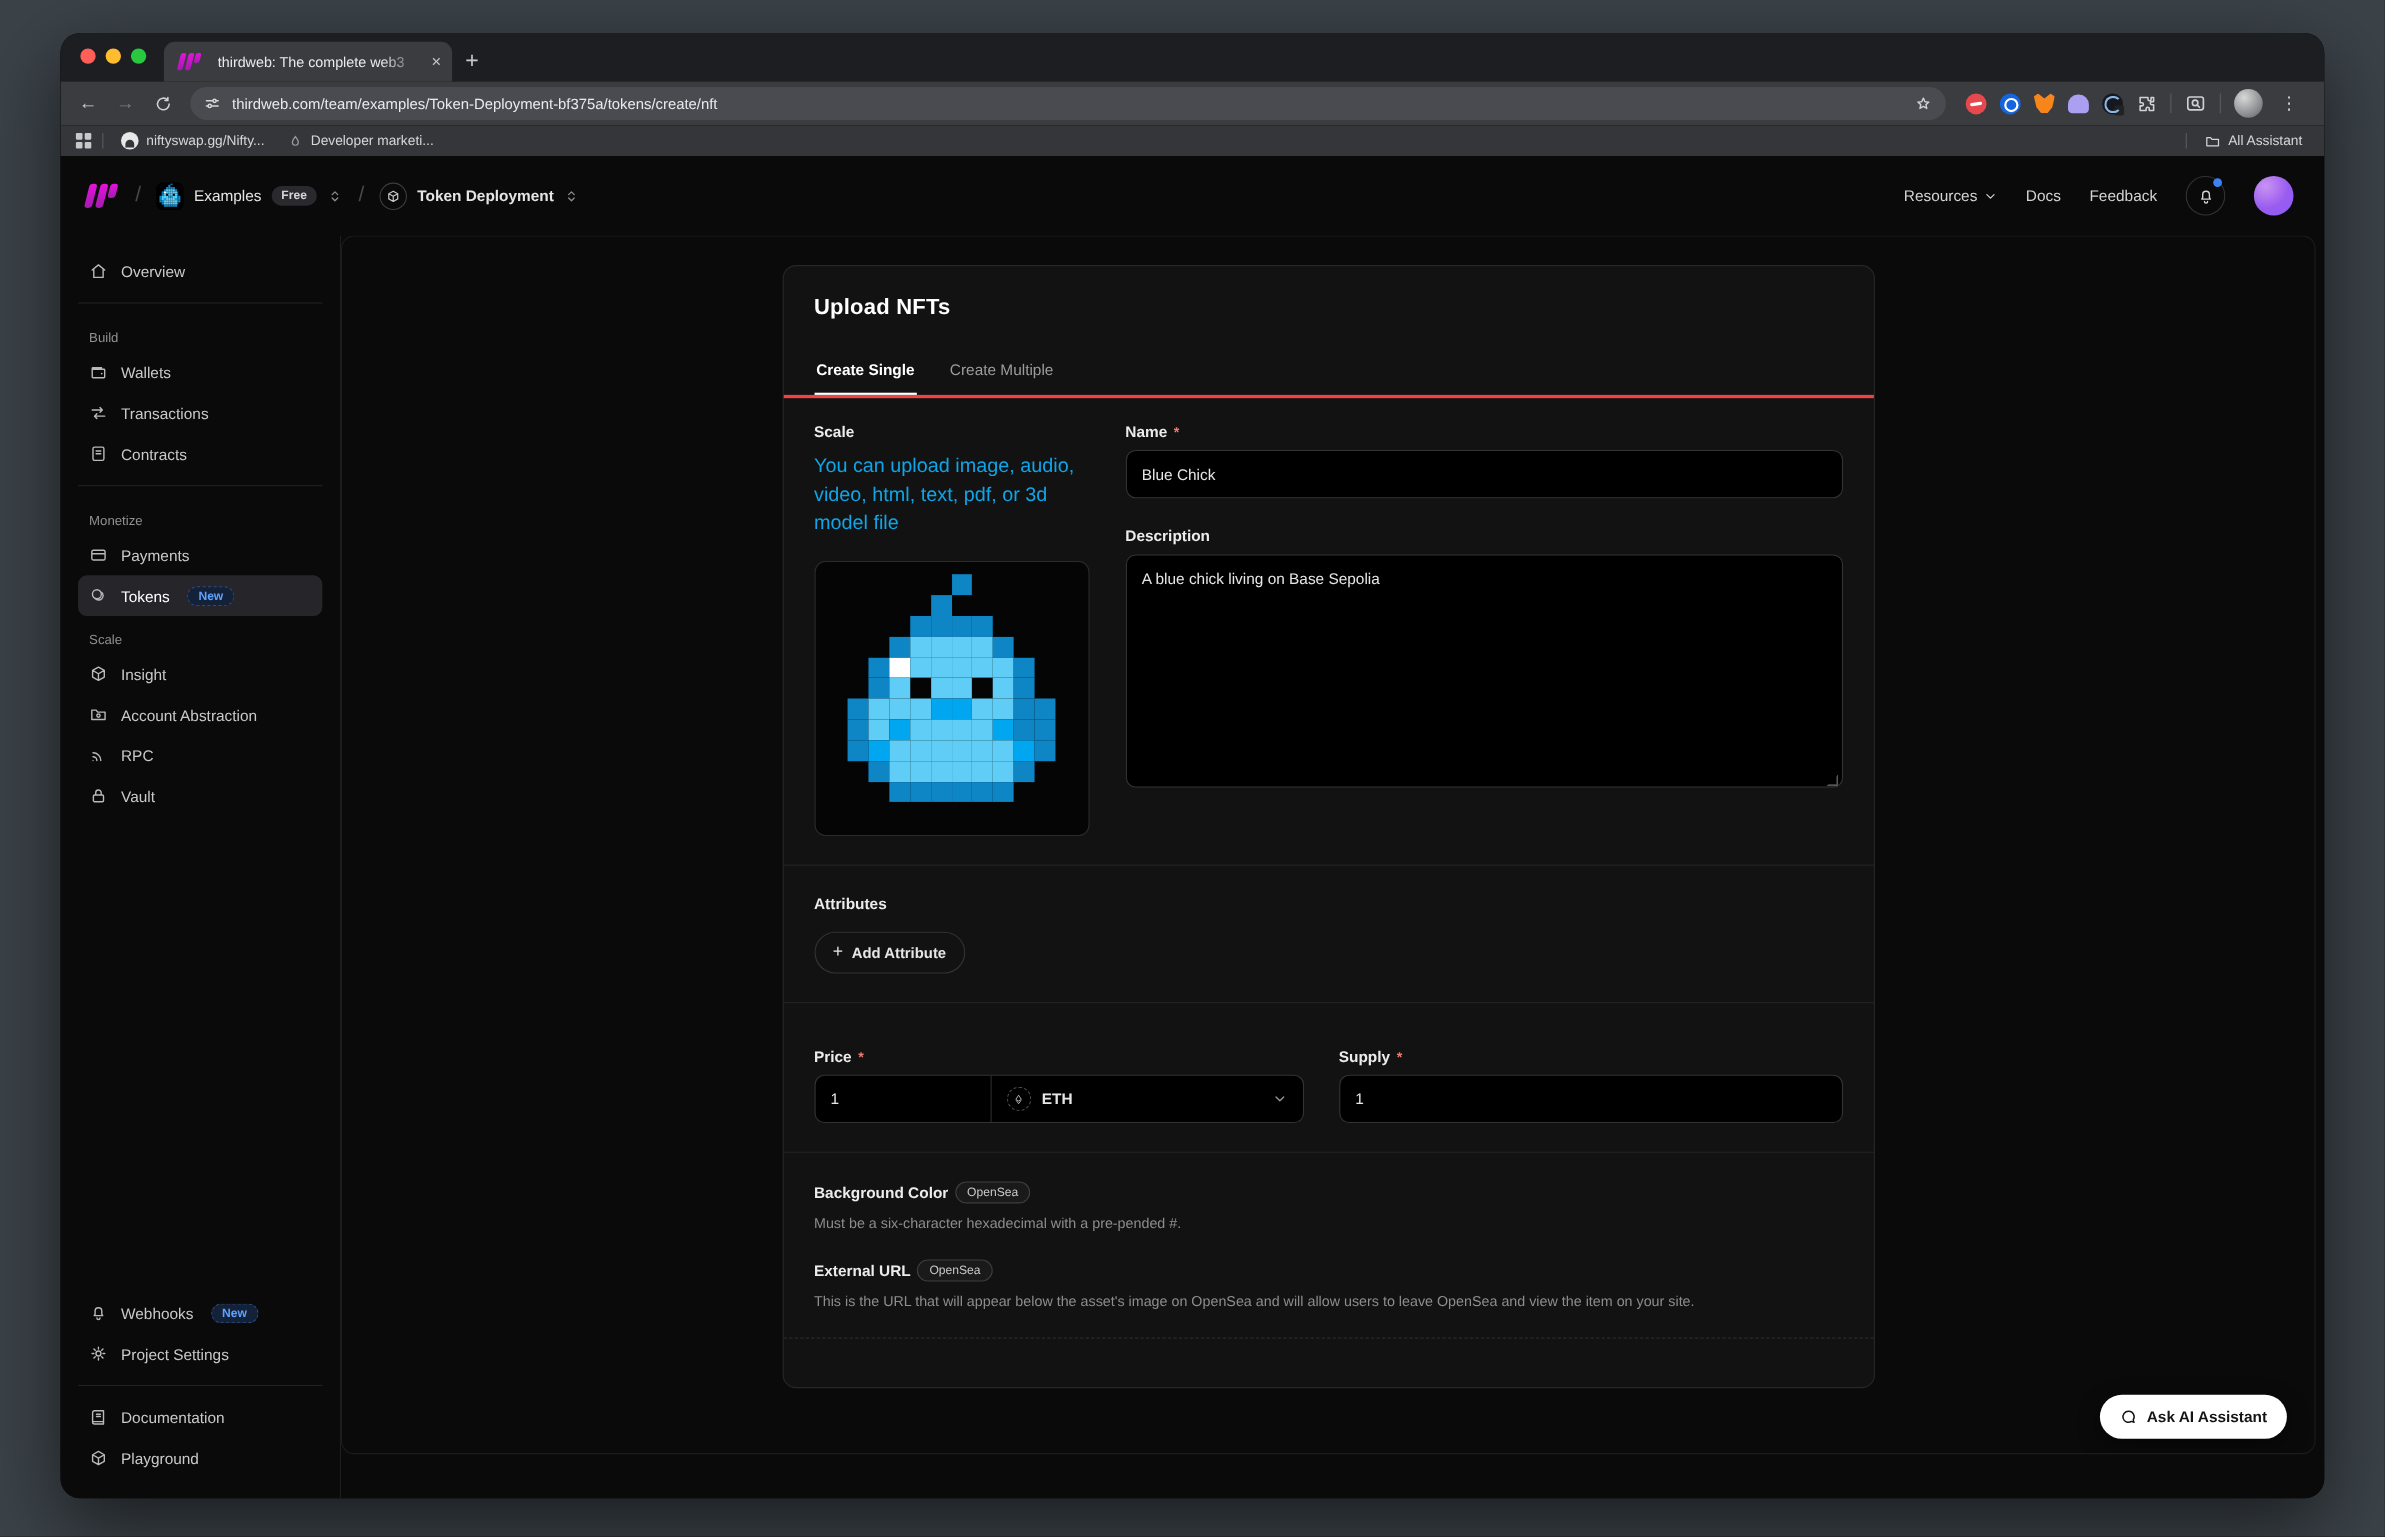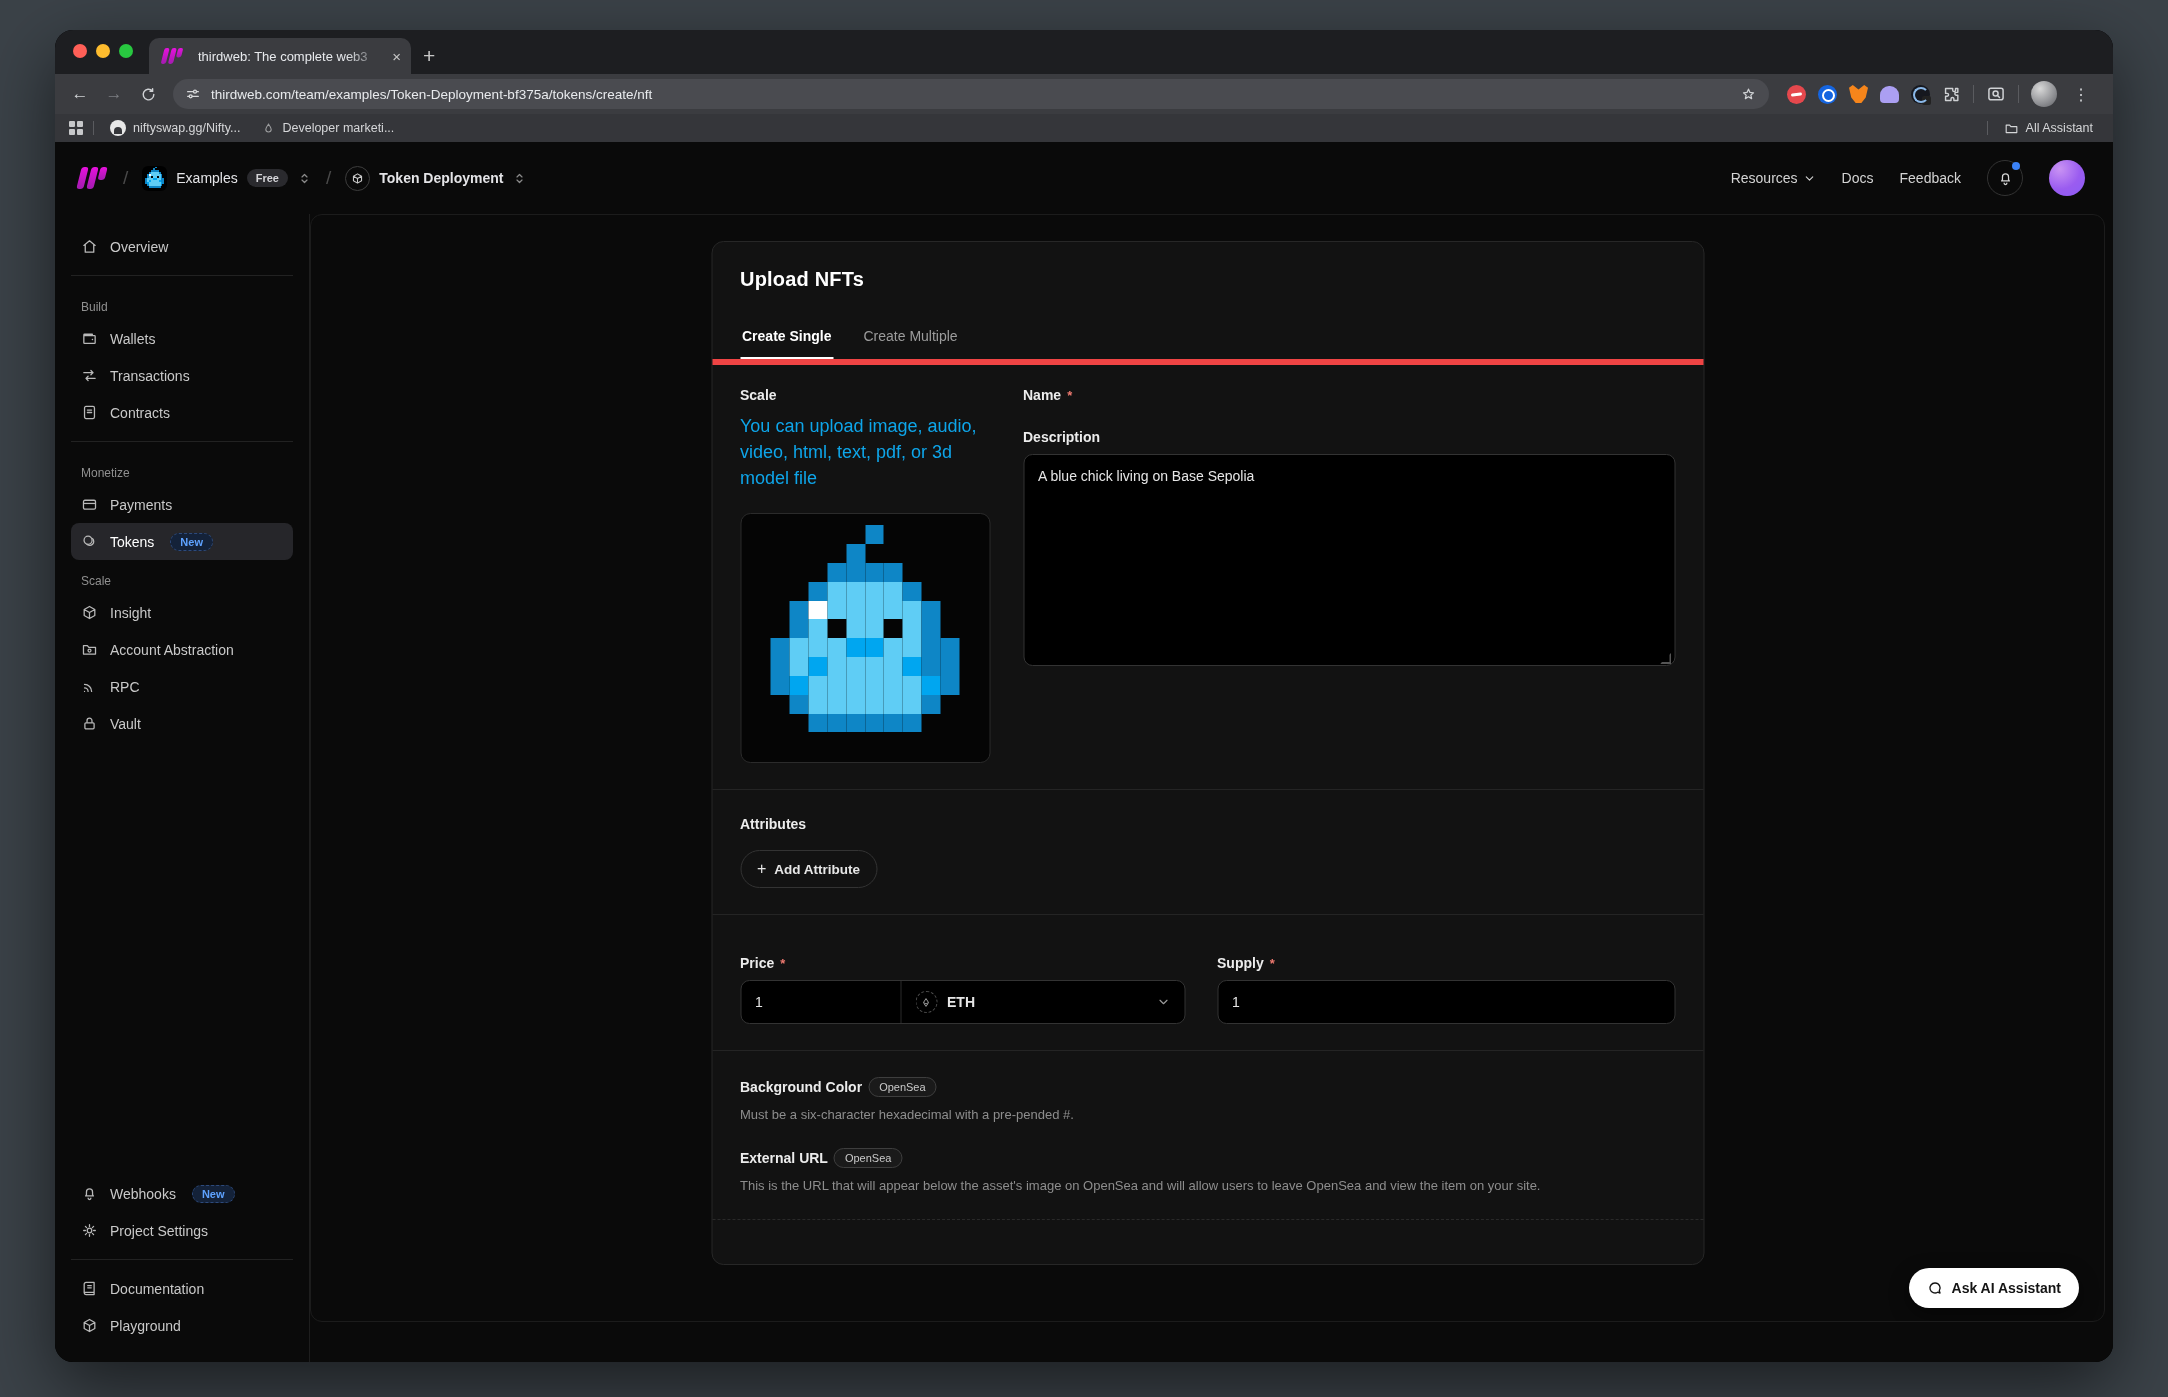--- a/index.html
+++ b/index.html
@@ -82,21 +82,21 @@
   .side-div { border-top:1px solid #222; margin:10px 0; }
   .badge-new { margin-left:4px; font-size:11px; font-weight:bold; color:#5ea2ff; background:#142239; border:1px dashed #2d4a7c; padding:2px 9px; border-radius:999px; }
   .side-spacer { flex:1; }
 
   
   .content { flex:1; position:relative; margin:0 8px 40px 0; border:1px solid #1c1c1c; border-radius:12px; overflow:hidden; }
   .card { position:absolute; left:50%; transform:translateX(-50%); top:26px; width:993px;
     background:#121212; border:1px solid #272727; border-radius:12px; }
   .card-header { padding:26px 28px 22px; }
   .card-title { color:#fff; font-size:20px; font-weight:bold; letter-spacing:.2px; }
-  .tabs { display:flex; gap:28px; padding:0 28px; border-bottom:6px solid #ef4444; }
+  .tabs { display:flex; gap:28px; padding:0 28px; border-bottom:3px solid #ef4444; }
   .tab-item { padding:15px 2px 13px; font-size:14px; color:#9c9c9c; border-bottom:2px solid transparent; }
   .tab-item.active { color:#fff; border-bottom-color:#fff; font-weight:bold; }
   .card-body { padding:22px 28px 0; }
 
   .field-label { color:#ececec; font-size:14px; font-weight:bold; display:flex; align-items:center; gap:6px; }
   .req { color:#ef7a70; font-size:13px; }
   .hint { color:#0ea5e9; font-size:18px; line-height:1.45; margin-top:10px; width:255px; }
   .help { color:#8d8d8d; font-size:13px; margin-top:10px; }
 
   .media-row { display:flex; gap:28px; }
@@ -743,20 +743,21 @@
                       <div style="background: transparent;"></div>
                       <div style="background: transparent;"></div>
                     </div>
                 </div>
               </div>
               <div class="field-col">
                 <div class="field-label">
                   <span>Name</span>
                     <span class="req">*</span>
                 </div>
+                <input class="input mt8" value="Blue Chick" style="">
                 <div class="field-label mt26">Description</div>
                 <div class="ta-wrap mt8">
                   <textarea class="input" style="">A blue chick living on Base Sepolia</textarea>
                 </div>
               </div>
             </div>
 
             <div class="section-div"></div>
 
             <div>

